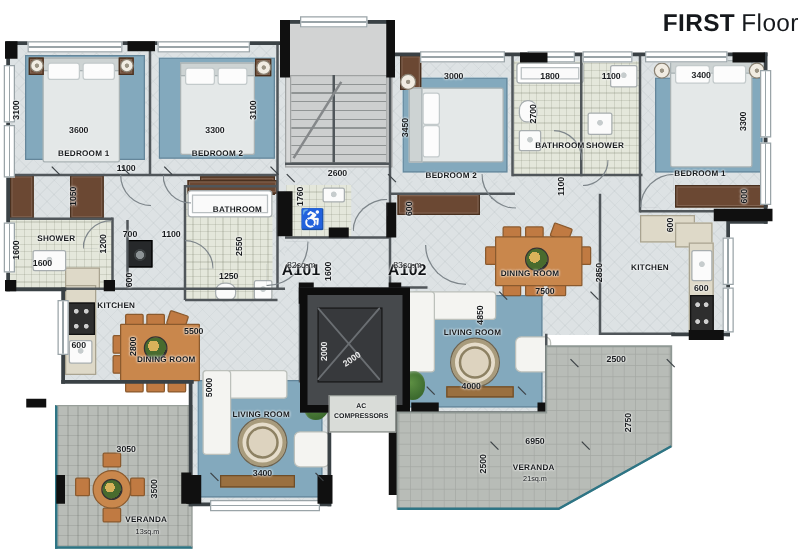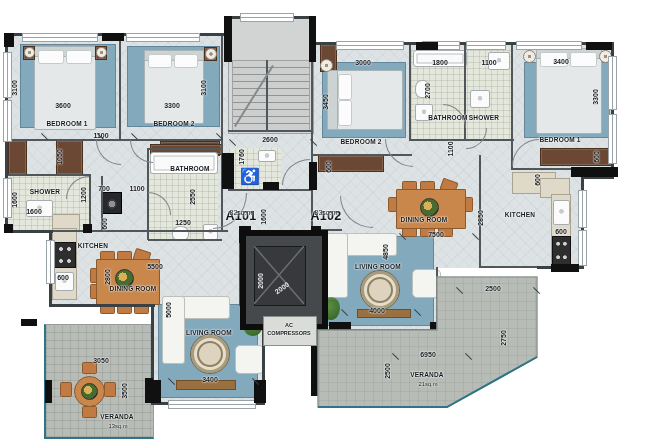--- a/index.html
+++ b/index.html
@@ -381,13 +381,16 @@
       <span class="tick" style="left: 167px; top: 381px;"></span>
       <span class="tick" style="left: 251px; top: 381px;"></span>
       <span class="tick" style="left: 340px; top: 312px;"></span>
       <span class="tick" style="left: 413px; top: 312px;"></span>
       <span class="tick" style="left: 40px; top: 136px;"></span>
       <span class="tick" style="left: 96px; top: 136px;"></span>
       <span class="tick" style="left: 130px; top: 136px;"></span>
       <span class="tick" style="left: 215px; top: 136px;"></span>
     </div>
 
+  <div id="title">
+    <span class="b">FIRST</span><span class="r">Floor</span>
+  </div>
 </div>
 
 </body></html>

